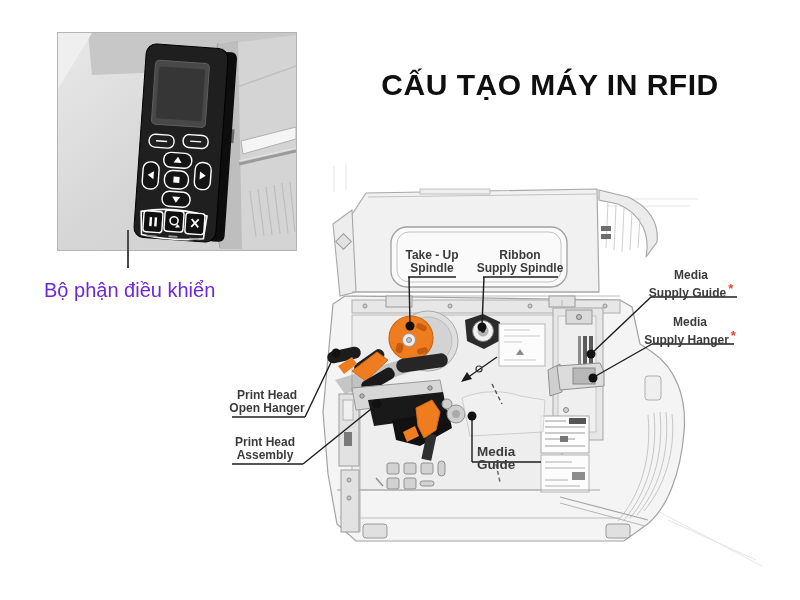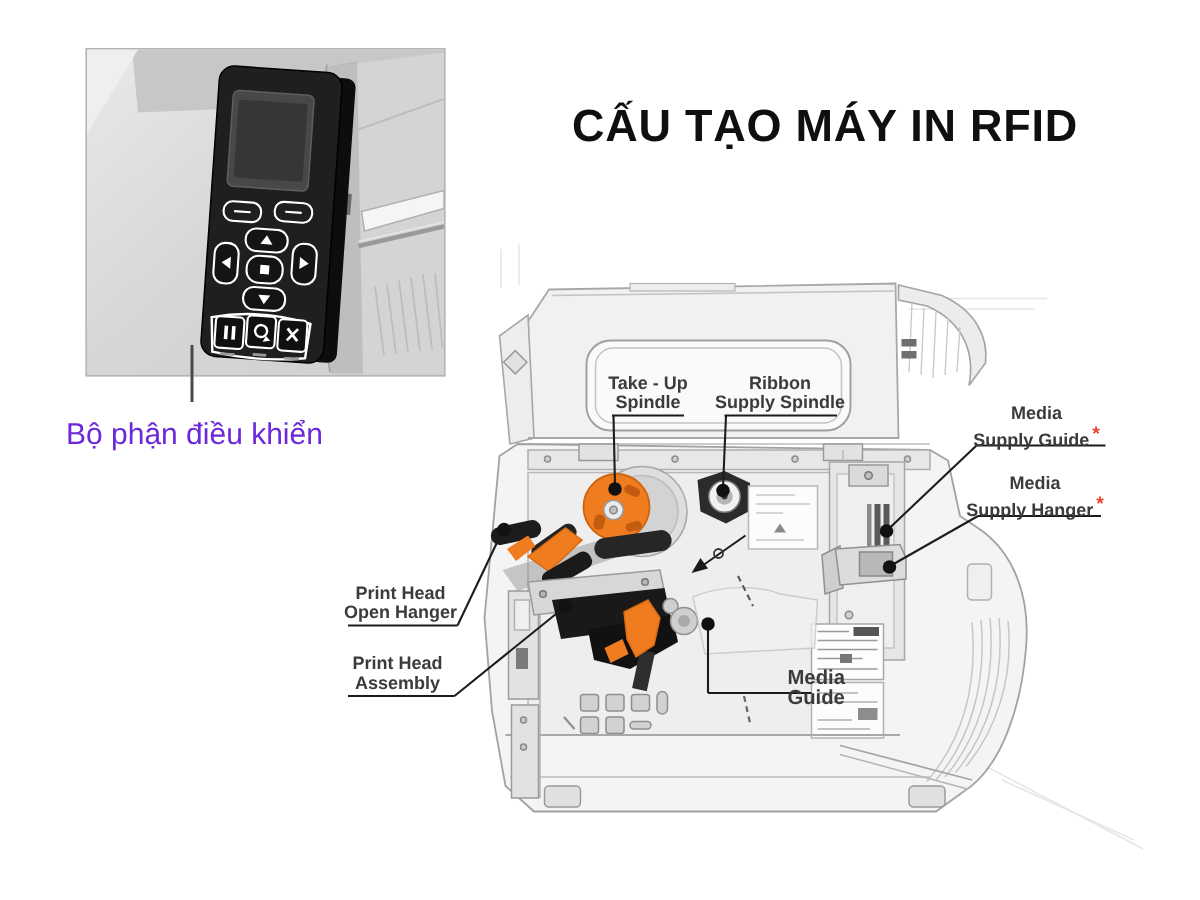--- a/index.html
+++ b/index.html
@@ -12,21 +12,21 @@
   .inset{position:absolute;left:57px;top:32px;width:238px;height:217px;
          border:1px solid #b4b4b4;background:#dcdcdc;}
   .inset svg{display:block}
   .inset-leader{position:absolute;left:127px;top:230px;width:2px;height:38px;background:#4a4a4a;}
   .caption{position:absolute;left:44px;top:279px;width:240px;font-size:20px;color:#6d28d9;}
   
   .dlabel{position:absolute;text-align:center;font-size:12px;font-weight:bold;
           color:#3b3b3b;line-height:13px;}
   .dlabel .ast{color:#E8442E;font-size:13px;vertical-align:4px;margin-left:2px;}
   .dlabel.left-align{text-align:left;}
-  .mg{font-size:13.5px;margin-left:48px;}
+  .mg{font-size:13.5px;}
   svg.main{position:absolute;left:0;top:0;}
 </style>
 </head>
 <body>
 
 <div id="stage">
 
   <div class="inset">
     <svg width="238" height="217" viewBox="0 0 238 217">
       <defs>

